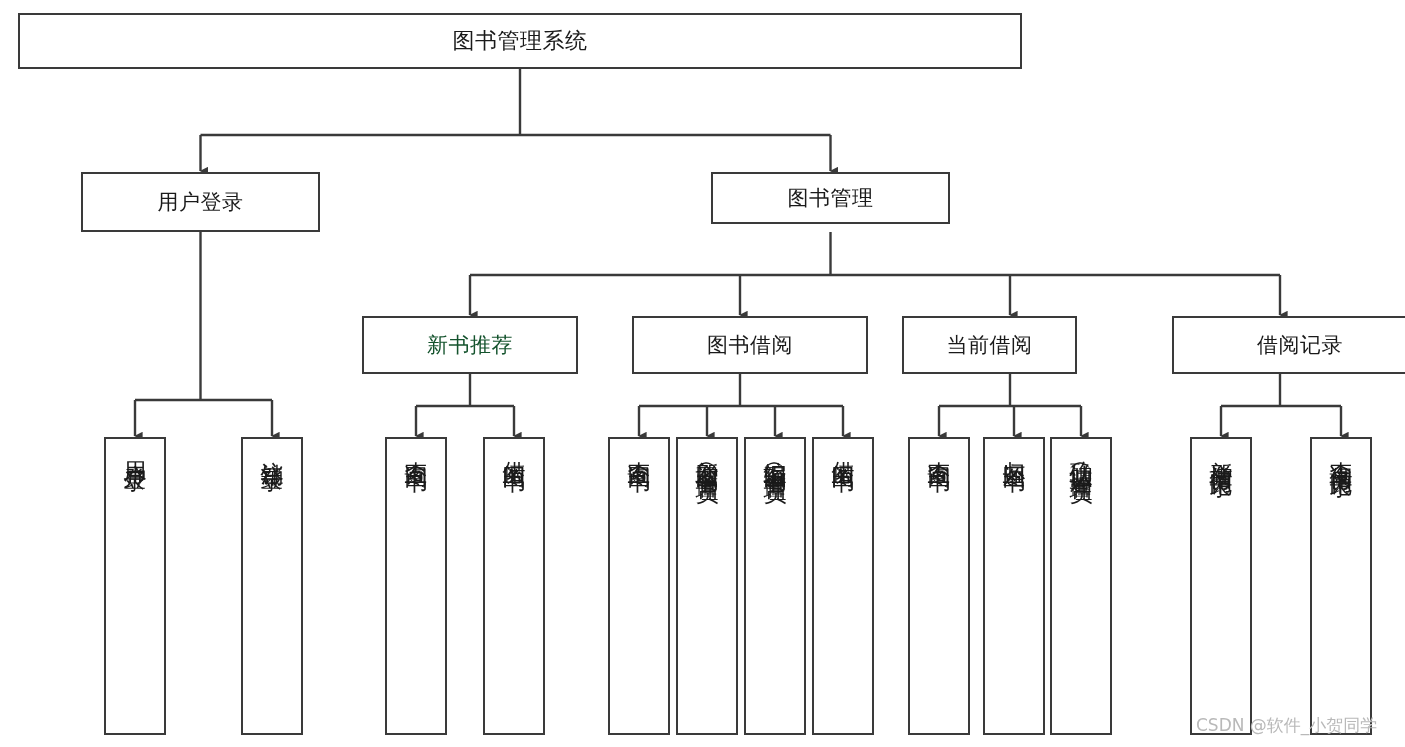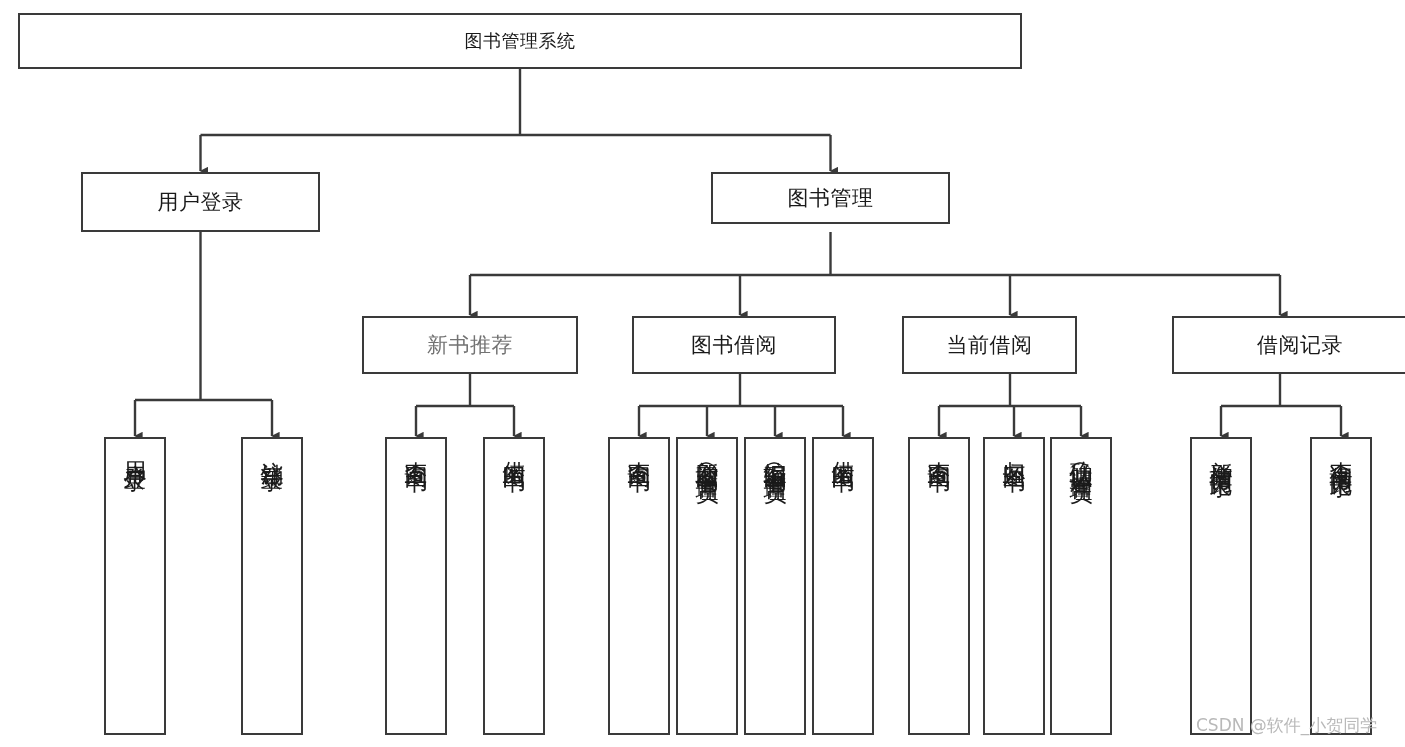--- a/index.html
+++ b/index.html
@@ -42,21 +42,21 @@
     color: #1a1a1a;
     line-height: 1.08;
     text-align: center;
     white-space: nowrap;
   }
   .node-box.horizontal .node-label {
     font-size: 21px;
     letter-spacing: 0.5px;
   }
   .node-box.horizontal.root .node-label {
-    font-size: 18px;
+    font-size: 22px;
   }
   .node-box.vertical {
     align-items: flex-start;
     justify-content: center;
     padding-top: 4px;
   }
   .node-box.vertical .node-label {
     writing-mode: vertical-rl;
     text-orientation: upright;
     font-size: 23px;
@@ -122,23 +122,23 @@
       <div class="node-box horizontal root" style="left: 18px; top: 13px; width: 1004px; height: 56px; border-color: rgb(58, 58, 58); background: rgb(255, 255, 255);">
         <span class="node-label" style="color: rgb(26, 26, 26);">图书管理系统</span>
       </div>
       <div class="node-box horizontal" style="left: 81px; top: 172px; width: 239px; height: 60px; border-color: rgb(58, 58, 58); background: rgb(255, 255, 255);">
         <span class="node-label" style="color: rgb(26, 26, 26);">用户登录</span>
       </div>
       <div class="node-box horizontal" style="left: 711px; top: 172px; width: 239px; height: 52px; border-color: rgb(58, 58, 58); background: rgb(255, 255, 255);">
         <span class="node-label" style="color: rgb(26, 26, 26);">图书管理</span>
       </div>
       <div class="node-box horizontal" style="left: 362px; top: 316px; width: 216px; height: 58px; border-color: rgb(58, 58, 58); background: rgb(255, 255, 255);">
-        <span class="node-label" style="color: #737373;">新书推荐</span>
+        <span class="node-label" style="color: #14532d;">新书推荐</span>
       </div>
-      <div class="node-box horizontal" style="left: 632px; top: 316px; width: 204px; height: 58px; border-color: rgb(58, 58, 58); background: rgb(255, 255, 255);">
+      <div class="node-box horizontal" style="left: 632px; top: 316px; width: 236px; height: 58px; border-color: rgb(58, 58, 58); background: rgb(255, 255, 255);">
         <span class="node-label" style="color: rgb(26, 26, 26);">图书借阅</span>
       </div>
       <div class="node-box horizontal" style="left: 902px; top: 316px; width: 175px; height: 58px; border-color: rgb(58, 58, 58); background: rgb(255, 255, 255);">
         <span class="node-label" style="color: rgb(26, 26, 26);">当前借阅</span>
       </div>
       <div class="node-box horizontal" style="left: 1172px; top: 316px; width: 256px; height: 58px; border-color: rgb(58, 58, 58); background: rgb(255, 255, 255);">
         <span class="node-label" style="color: rgb(26, 26, 26);">借阅记录</span>
       </div>
       <div class="node-box vertical" style="left: 104px; top: 437px; width: 62px; height: 298px; border-color: rgb(58, 58, 58); background: rgb(255, 255, 255);">
         <span class="node-label" style="color: rgb(26, 26, 26);">用户登录</span>

